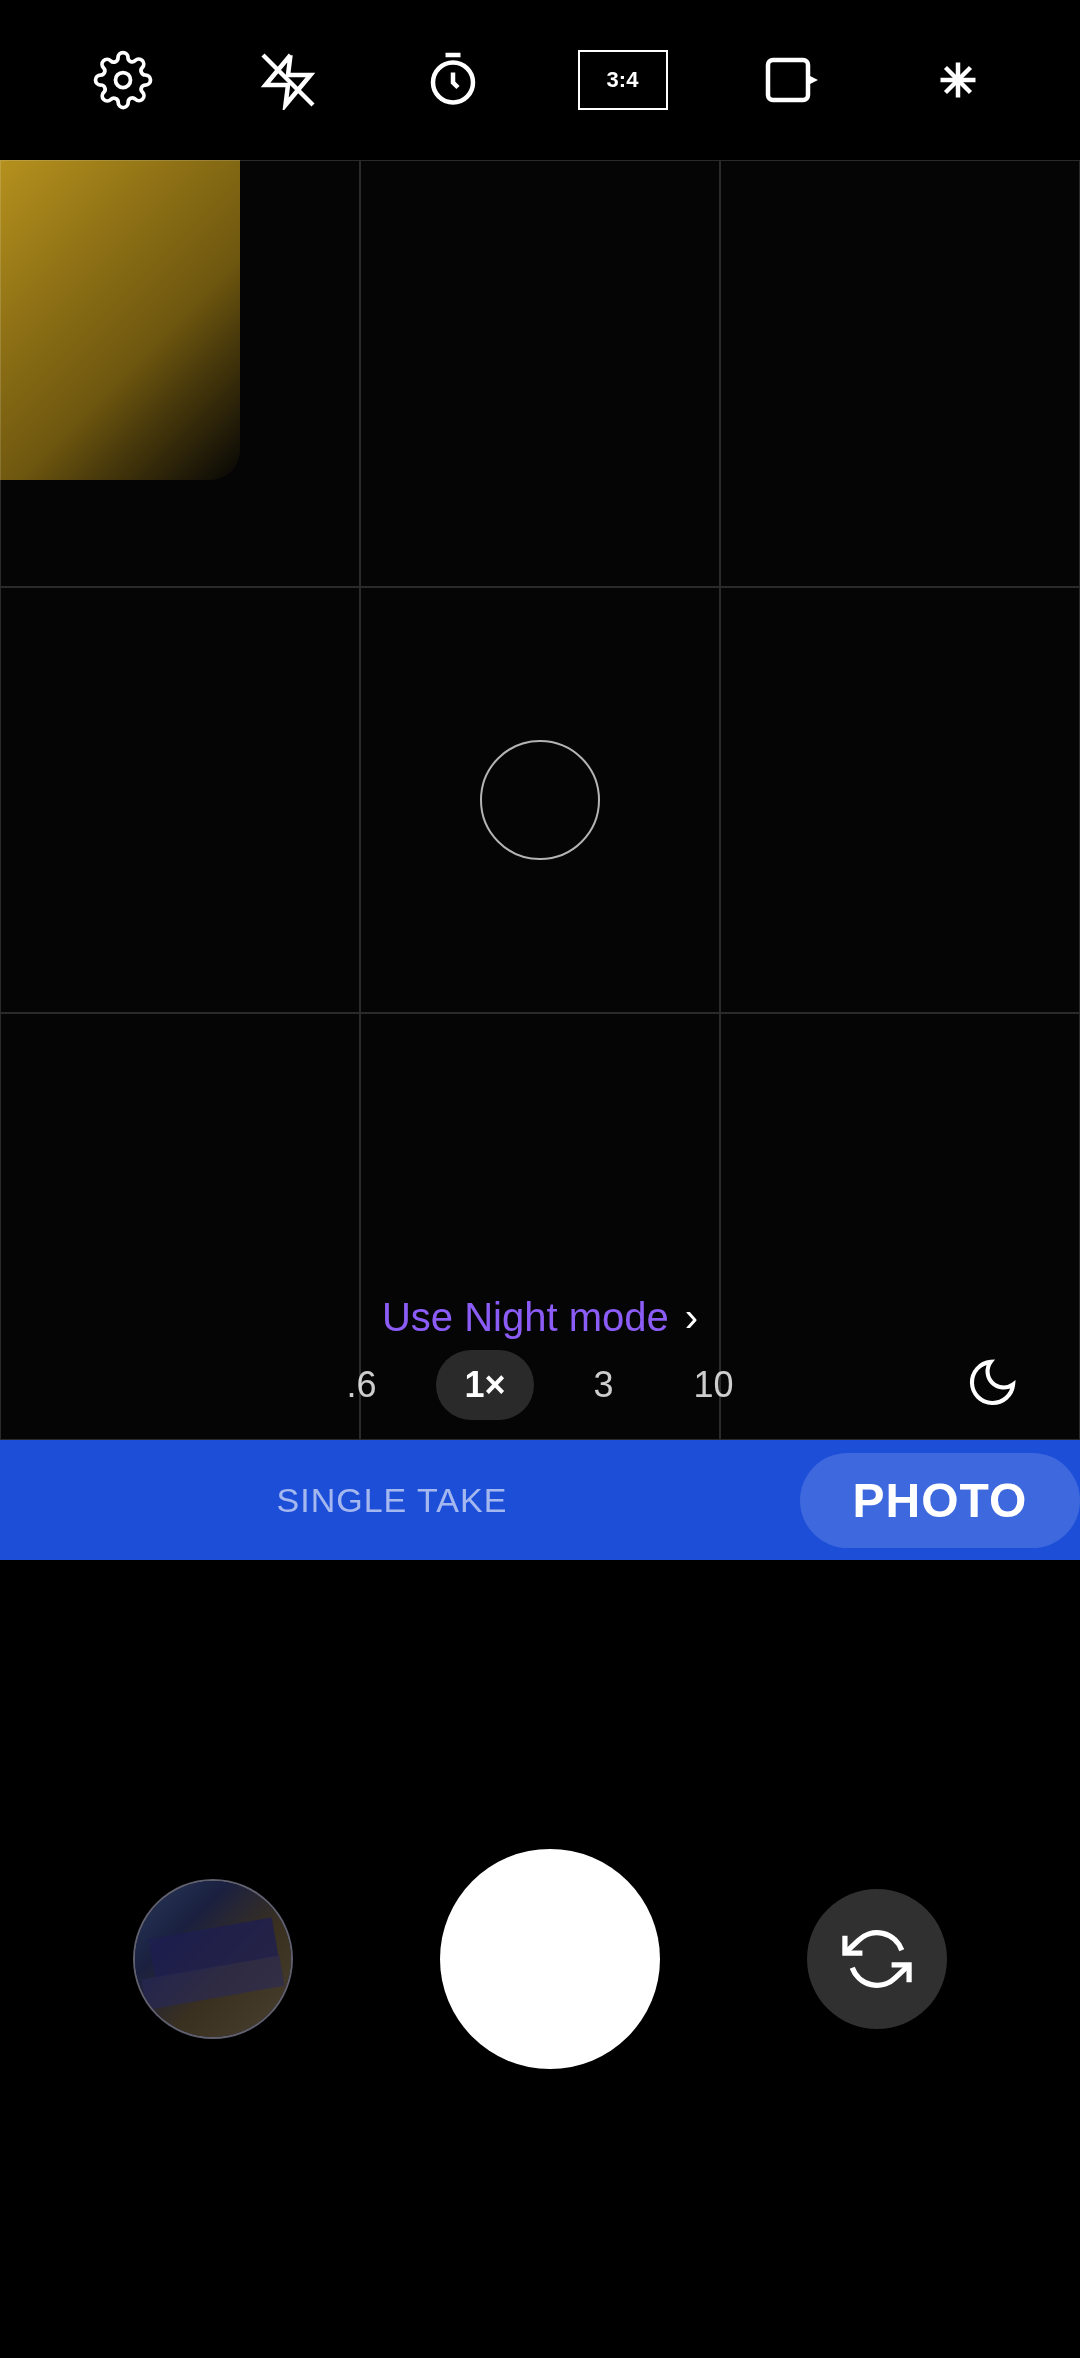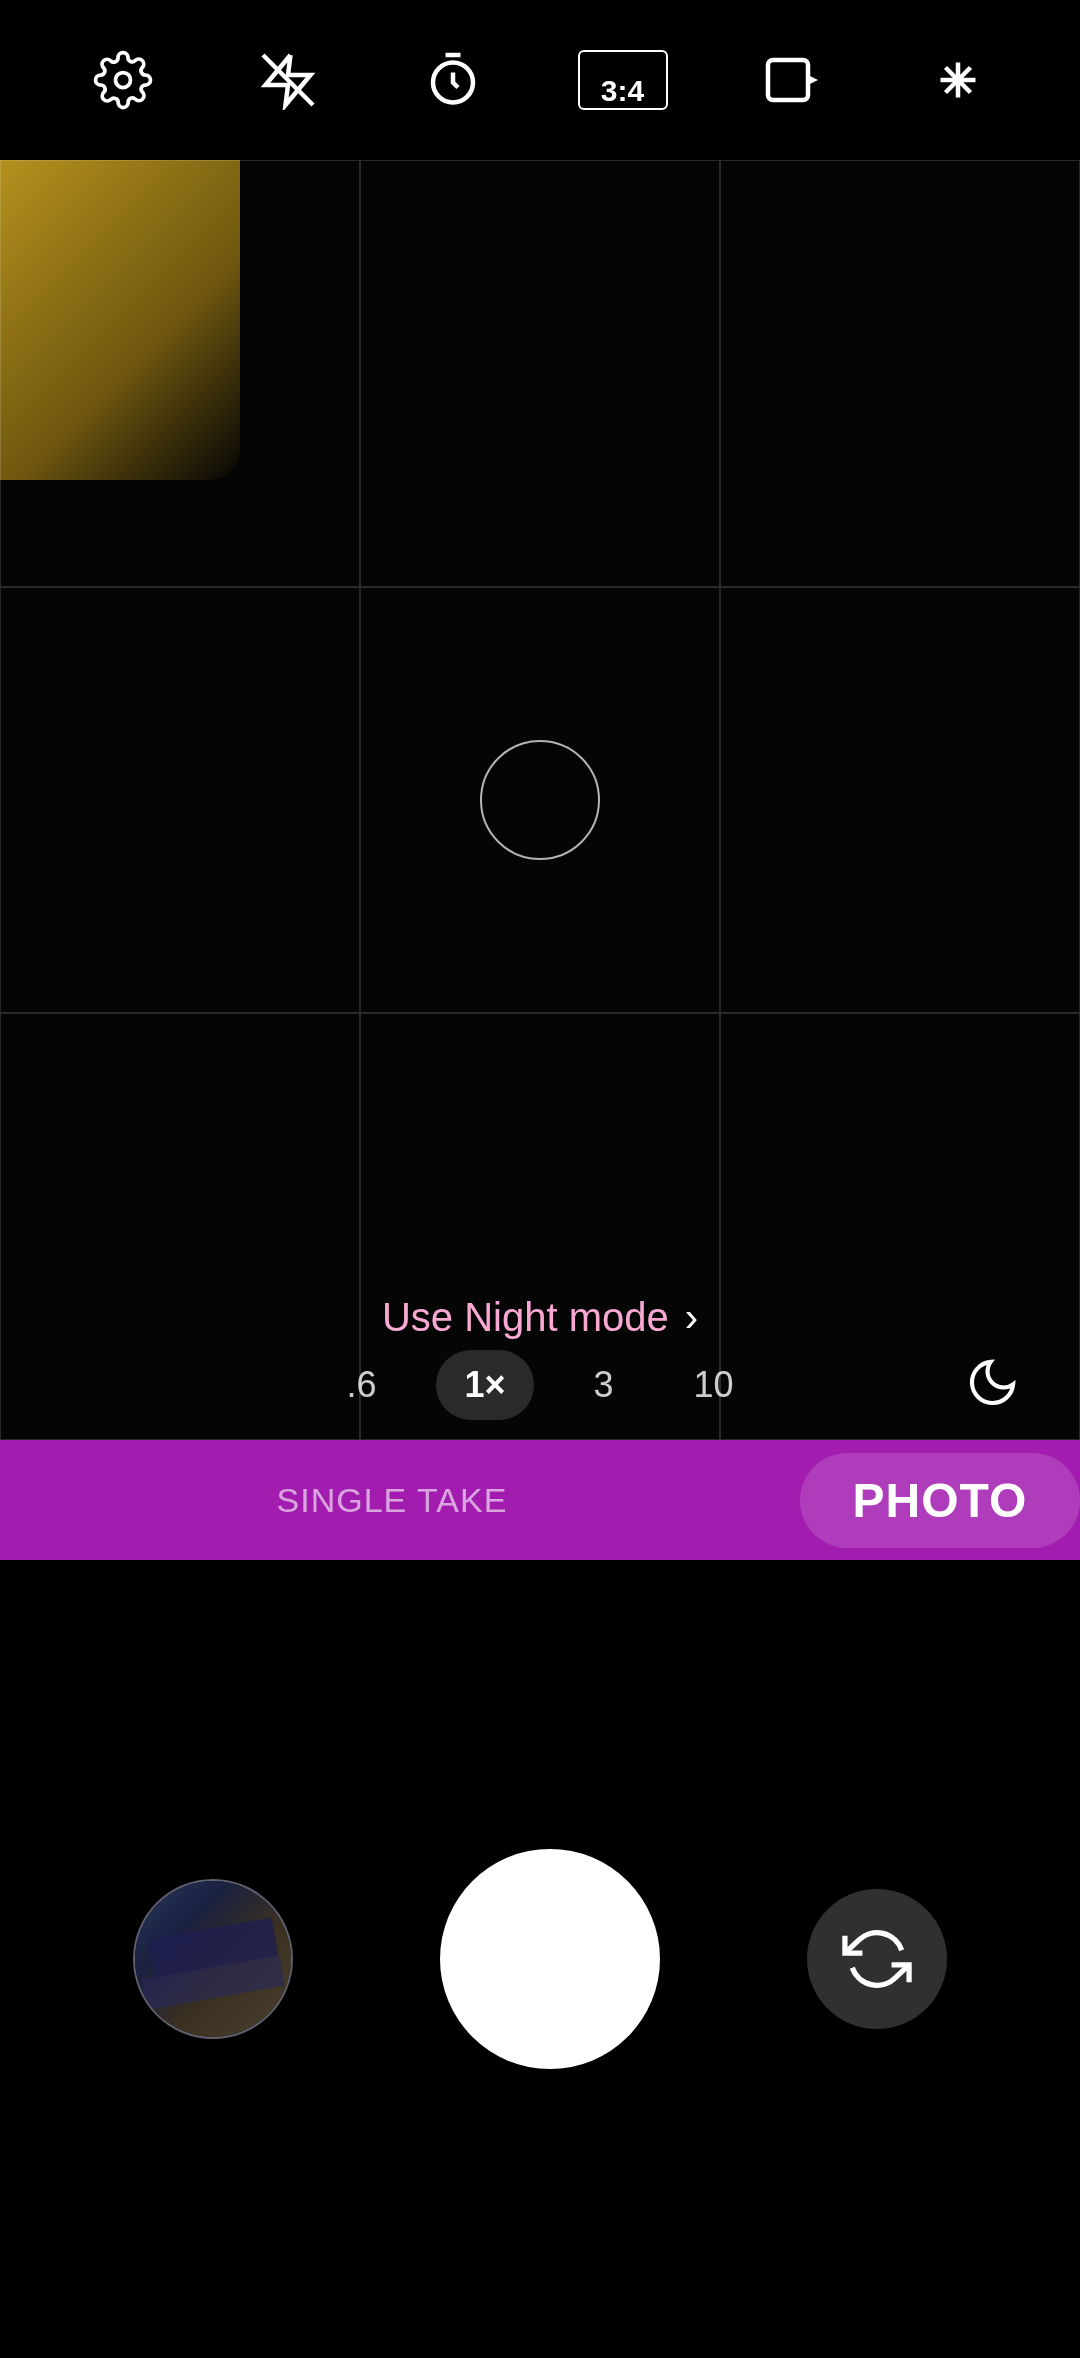--- a/index.html
+++ b/index.html
@@ -91,21 +91,21 @@
       position: absolute;
       bottom: 100px;
       left: 50%;
       transform: translateX(-50%);
       display: flex;
       align-items: center;
       gap: 16px;
       white-space: nowrap;
     }
     .night-mode-text {
-      color: #f9a8d4;
+      color: #8b5cf6;
       font-size: 40px;
       font-weight: 500;
     }
     .night-mode-chevron {
       color: white;
       font-size: 40px;
     }
 
     
     .zoom-controls {
@@ -145,21 +145,21 @@
       font-size: 50px;
     }
 
     
     .mode-selector {
       position: absolute;
       top: 1440px;
       left: 0;
       right: 0;
       height: 120px;
-      background: #a21caf;
+      background: #1d4ed8;
       display: flex;
       align-items: center;
       justify-content: flex-end;
       gap: 16px;
     }
     .mode-item {
       flex: 1;
       text-align: center;
       color: rgba(255,255,255,0.6);
       font-size: 34px;
@@ -274,21 +274,21 @@
       <line x1="2" y1="2" x2="22" y2="22" stroke="white" stroke-width="1.8"></line>
     </svg>
   </div>
   <div class="toolbar-icon">
     <svg viewBox="0 0 24 24" fill="none" stroke="white" stroke-width="1.8">
       <circle cx="12" cy="13" r="8"></circle>
       <polyline points="12 9 12 13 14 15"></polyline>
       <line x1="9" y1="2" x2="15" y2="2"></line>
     </svg>
   </div>
-  <div class="toolbar-icon" style="border: 2px solid white; border-radius: 6px; font-size: 30px; color: white; font-weight: 600; width: 90px; height: 60px; display:flex; align-items:flex-end; justify-content:center;">
+  <div class="toolbar-icon" style="border: 2px solid white; border-radius: 0; font-size: 22px; color: white; font-weight: 600; width: 90px; height: 60px; display:flex; align-items:center; justify-content:center;">
     <span>3:4</span>
   </div>
   <div class="toolbar-icon">
     <svg viewBox="0 0 24 24" fill="none" stroke="white" stroke-width="1.8">
       <rect x="2" y="4" width="16" height="16" rx="2"></rect>
       <polygon points="18 10 22 12 18 14" fill="white" stroke="none"></polygon>
     </svg>
   </div>
   <div class="toolbar-icon">
     <svg viewBox="0 0 24 24" fill="none" stroke="white" stroke-width="1.8">

